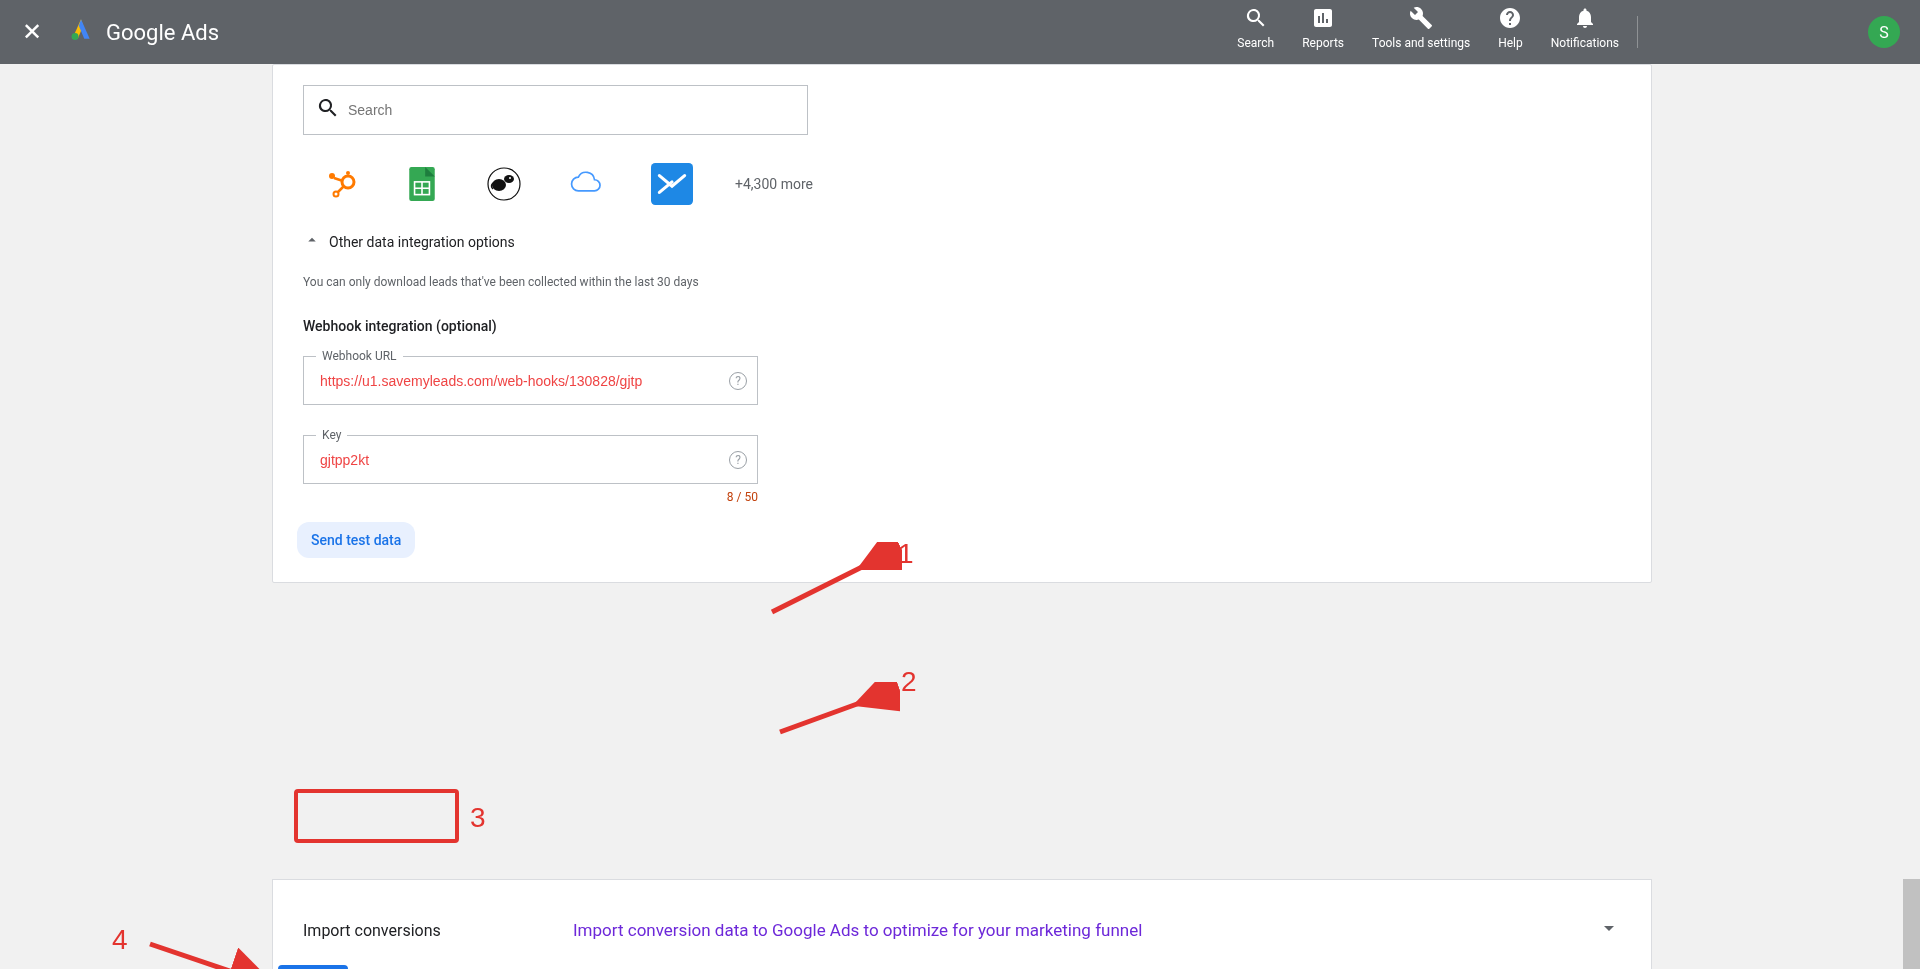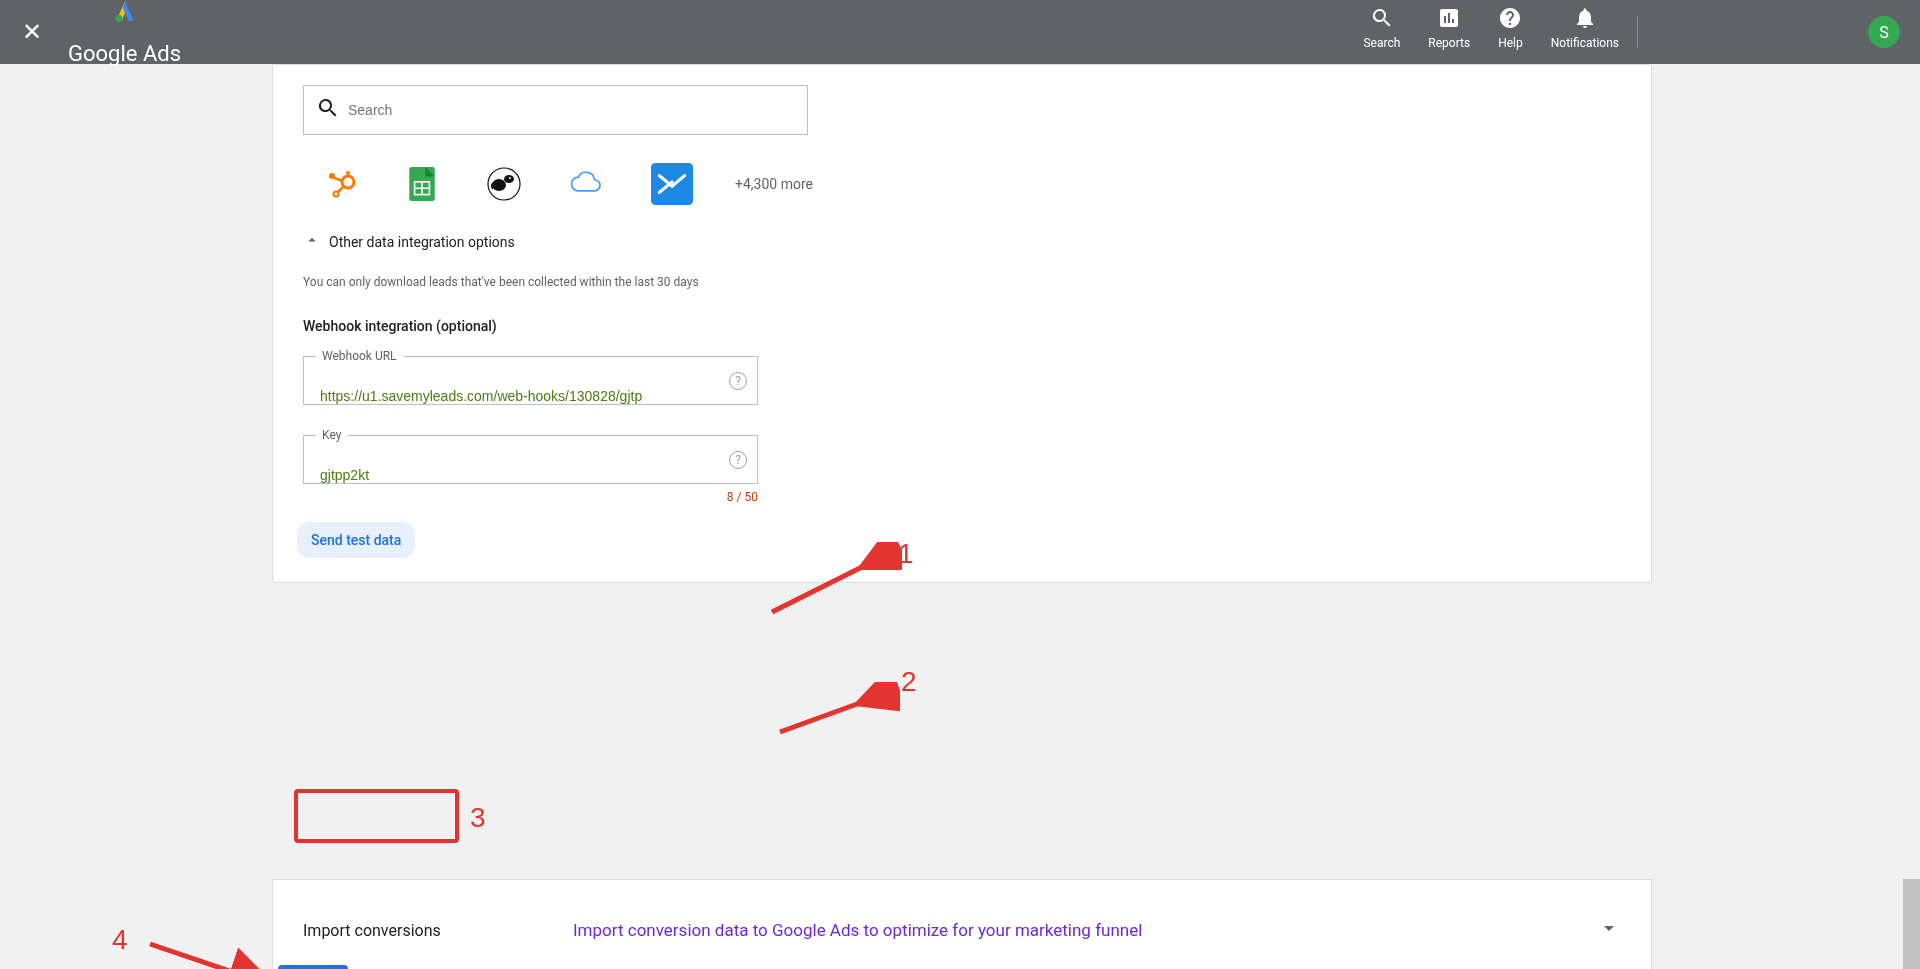--- a/index.html
+++ b/index.html
@@ -9,21 +9,21 @@
   .header {
     height: 64px;
     background: #5f6368;
     color: #fff;
     display: flex;
     align-items: center;
     padding: 0 20px;
   }
   .header-left { display: flex; align-items: center; gap: 24px; }
   .close-x { font-size: 24px; cursor: pointer; width: 24px; text-align: center; font-weight: 300; }
-  .logo-wrap { display: flex; align-items: center; gap: 12px; flex-direction: column; }
+  .logo-wrap { display: flex; align-items: center; gap: 12px; }
   .logo-text { font-size: 22px; font-weight: 400; }
   .header-spacer { flex: 1; }
   .header-right { display: flex; align-items: flex-start; }
   .header-item { display: flex; flex-direction: column; align-items: center; justify-content: flex-start; padding: 0 14px; cursor: pointer; height: 64px; padding-top: 6px; }
   .header-item svg { fill: #fff; width: 24px; height: 24px; }
   .header-item-label { font-size: 12px; margin-top: 2px; text-align: center; line-height: 14px; }
   .header-divider { width: 1px; background: rgba(255,255,255,0.3); height: 32px; align-self: center; margin: 0 10px 0 4px; }
   .avatar { width: 32px; height: 32px; border-radius: 50%; background: #34a853; color: #fff; display: flex; align-items: center; justify-content: center; font-size: 16px; align-self: center; margin-left: auto; }
 
   
@@ -64,34 +64,34 @@
 
   .block-gap { height: 28px; }
 
   .field-wrap { position: relative; width: 100%; margin-top: 16px; }
   .field {
     position: relative;
     width: 455px;
     height: 49px;
     border: 1px solid #bdc1c6;
     display: flex;
-    align-items: flex-end;
+    align-items: center;
     padding: 0 40px 0 16px;
   }
   .field-label {
     position: absolute;
     top: -8px;
     left: 12px;
     background: #fff;
     padding: 0 6px;
     font-size: 12px;
     color: #5f6368;
   }
   .field input {
-    border: none; outline: none; width: 100%; font-size: 14px; color: #4d7c0f;
+    border: none; outline: none; width: 100%; font-size: 14px; color: #ef4444;
     text-overflow: ellipsis; white-space: nowrap; overflow: hidden;
   }
   .field-help {
     position: absolute; right: 10px; top: 50%; transform: translateY(-50%);
     width: 18px; height: 18px; border: 1.5px solid #9aa0a6; border-radius: 50%;
     display: flex; align-items: center; justify-content: center;
     font-size: 12px; color: #9aa0a6; cursor: pointer;
   }
   .char-count { width: 455px; text-align: right; font-size: 12px; color: #c2410c; margin-top: 6px; }
 
@@ -164,20 +164,26 @@
       <span><svg viewBox="0 0 24 24">
             <path d="M15.5 14h-.79l-.28-.27a6.471 6.471 0 001.57-5.34C15.43 5.01 12.59 2.5 9.24 2.94 5.9 3.38 3.38 5.9 2.94 9.24c-.44 3.35 2.07 6.19 5.45 6.76a6.471 6.471 0 005.34-1.57l.27.28v.79l5 4.99L20.49 19l-4.99-5zm-6 0C7.01 14 5 11.99 5 9.5S7.01 5 9.5 5 14 7.01 14 9.5 11.99 14 9.5 14z"></path>
           </svg></span>
       <span class="header-item-label">Search</span>
     </div>
     <div class="header-item">
       <span><svg viewBox="0 0 24 24">
             <path d="M19 3H5c-1.1 0-2 .9-2 2v14c0 1.1.9 2 2 2h14c1.1 0 2-.9 2-2V5c0-1.1-.9-2-2-2zM9 17H7v-7h2v7zm4 0h-2V7h2v10zm4 0h-2v-4h2v4z"></path>
           </svg></span>
       <span class="header-item-label">Reports</span>
+    </div>
+    <div class="header-item">
+      <span><svg viewBox="0 0 24 24">
+            <path d="M22.7 19l-9.1-9.1c.9-2.3.4-5-1.5-6.9-2-2-5-2.4-7.4-1.3L9 6 6 9 1.6 4.7C.4 7.1.9 10.1 2.9 12.1c1.9 1.9 4.6 2.4 6.9 1.5l9.1 9.1c.4.4 1 .4 1.4 0l2.3-2.3c.5-.4.5-1.1.1-1.4z"></path>
+          </svg></span>
+      <span class="header-item-label">Tools and settings</span>
     </div>
     <div class="header-item">
       <span><svg viewBox="0 0 24 24">
             <path d="M12 2C6.48 2 2 6.48 2 12s4.48 10 10 10 10-4.48 10-10S17.52 2 12 2zm1 17h-2v-2h2v2zm2.07-7.75l-.9.92C13.45 12.9 13 13.5 13 15h-2v-.5c0-1.1.45-2.1 1.17-2.83l1.24-1.26c.37-.36.59-.86.59-1.41 0-1.1-.9-2-2-2s-2 .9-2 2H8c0-2.21 1.79-4 4-4s4 1.79 4 4c0 .88-.36 1.68-.93 2.25z"></path>
           </svg></span>
       <span class="header-item-label">Help</span>
     </div>
     <div class="header-item">
       <span><svg viewBox="0 0 24 24">
             <path d="M12 22c1.1 0 2-.9 2-2h-4c0 1.1.9 2 2 2zm6-6v-5c0-3.07-1.64-5.64-4.5-6.32V4c0-.83-.67-1.5-1.5-1.5s-1.5.67-1.5 1.5v.68C7.63 5.36 6 7.92 6 11v5l-2 2v1h16v-1l-2-2z"></path>

